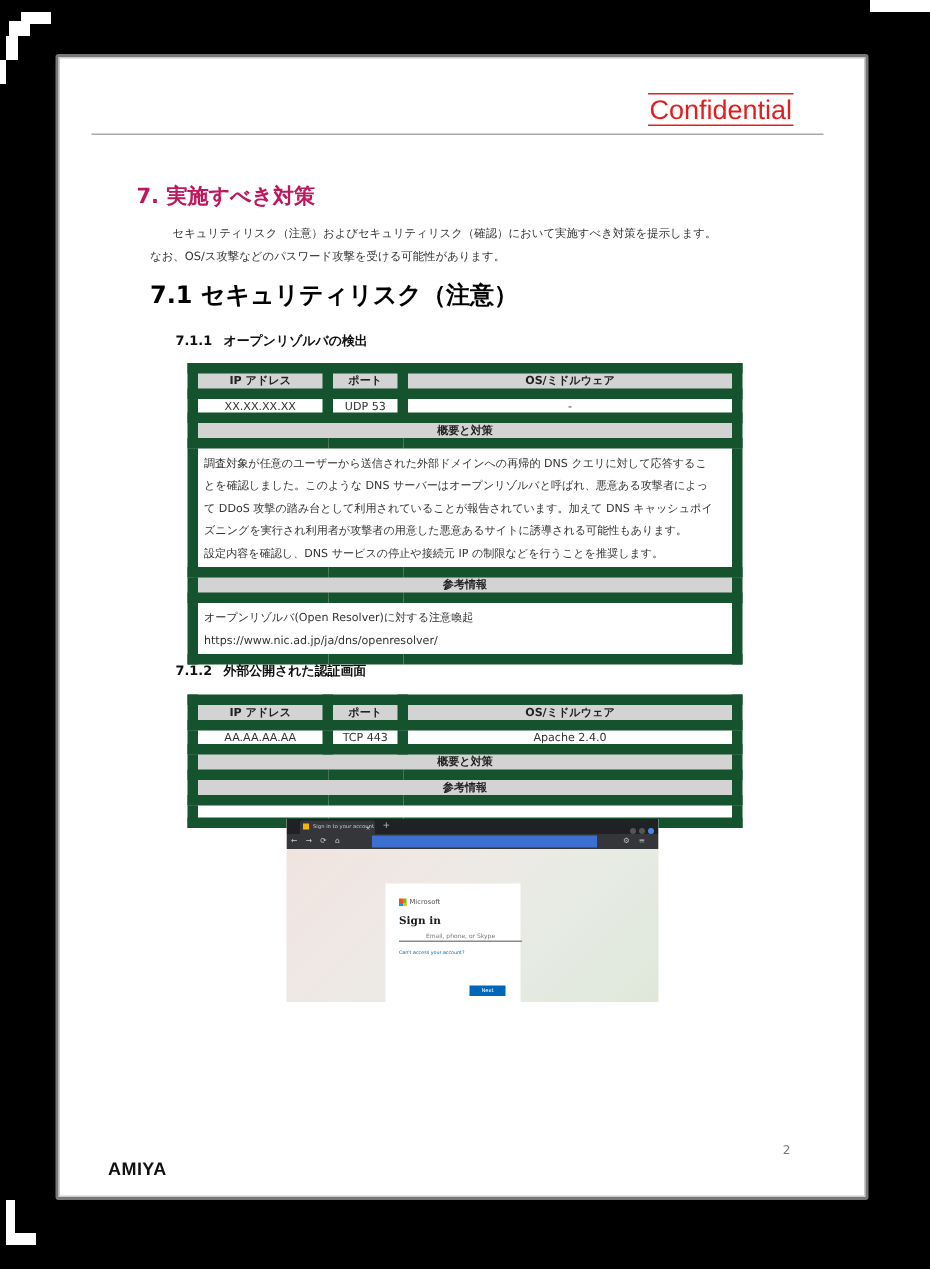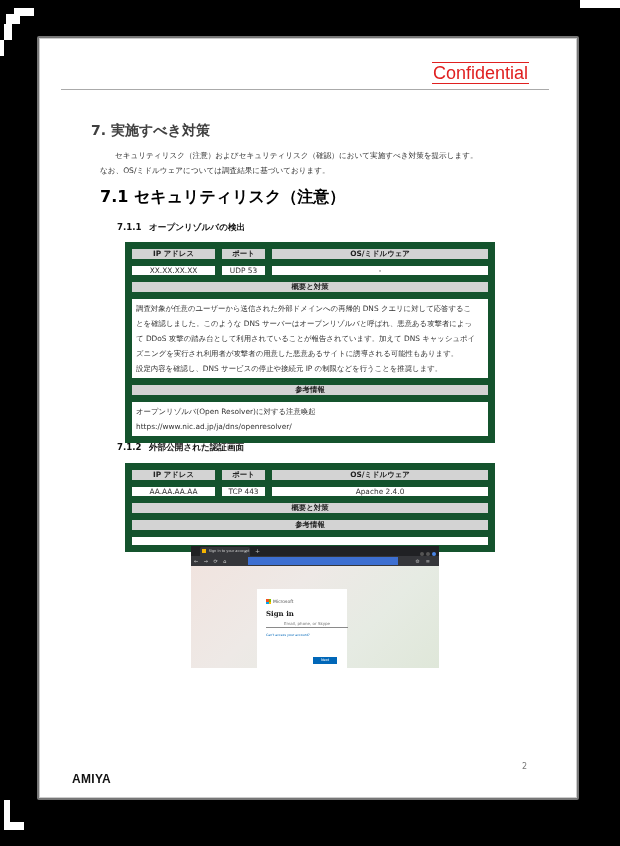--- a/index.html
+++ b/index.html
@@ -15,21 +15,21 @@
   }
 
   .confidential {
     position: absolute; right: 48px; top: 24px;
     color: #e02020; font-family: "Liberation Sans", sans-serif; font-size: 18px;
     border-top: 1.5px solid #e02020; border-bottom: 1.5px solid #e02020;
     line-height: 20px; padding: 0 1px;
   }
   .header-rule { position: absolute; left: 22px; right: 28px; top: 51px; height: 1px; background: #aaa; }
 
-  .h1 { position: absolute; left: 52px; top: 84px; font-size: 14px; font-weight: bold; color: #404040; }
+  .h1 { position: absolute; left: 52px; top: 84px; font-size: 14px; font-weight: bold; color: #be185d; }
   .para { position: absolute; left: 60px; font-size: 7.6px; color: #333; white-space: nowrap; }
   .p1 { top: 113px; left: 76px; }
   .p2 { top: 128px; left: 61px; }
   .h2 { position: absolute; left: 61px; top: 149px; font-size: 16px; font-weight: bold; color: #000000; }
   .h3 { position: absolute; left: 78px; font-size: 8.6px; font-weight: bold; color: #111; }
   .h3a { top: 184px; }
   .h3b { top: 404px; }
   .h3 .num { display: inline-block; width: 32px; }
 
   table.info {
@@ -84,21 +84,21 @@
 <div class="corner" style="left:580px;top:0;width:40px;height:8px;"></div>
 <div class="corner" style="left:4px;top:822px;width:20px;height:8px;"></div>
 <div class="corner" style="left:4px;top:800px;width:6px;height:22px;"></div>
 
 <div class="page">
   <div class="confidential">Confidential</div>
   <div class="header-rule"></div>
 
   <div class="h1">7. 実施すべき対策</div>
   <div class="para p1">セキュリティリスク（注意）およびセキュリティリスク（確認）において実施すべき対策を提示します。</div>
-  <div class="para p2">なお、OS/ミドルウェアについては調査結果に基づいております。</div>
+  <div class="para p2">なお、OS/ス攻撃などのパスワード攻撃を受ける可能性があります。</div>
   <div class="h2">7.1  セキュリティリスク（注意）</div>
 
   <div class="h3 h3a">
     <span class="num">7.1.1</span><span>オープンリゾルバの検出</span>
   </div>
   <table class="info t1">
     <tbody>
         <tr>
       <th style="width:90px">IP アドレス</th>
       <th style="width:50px">ポート</th>

